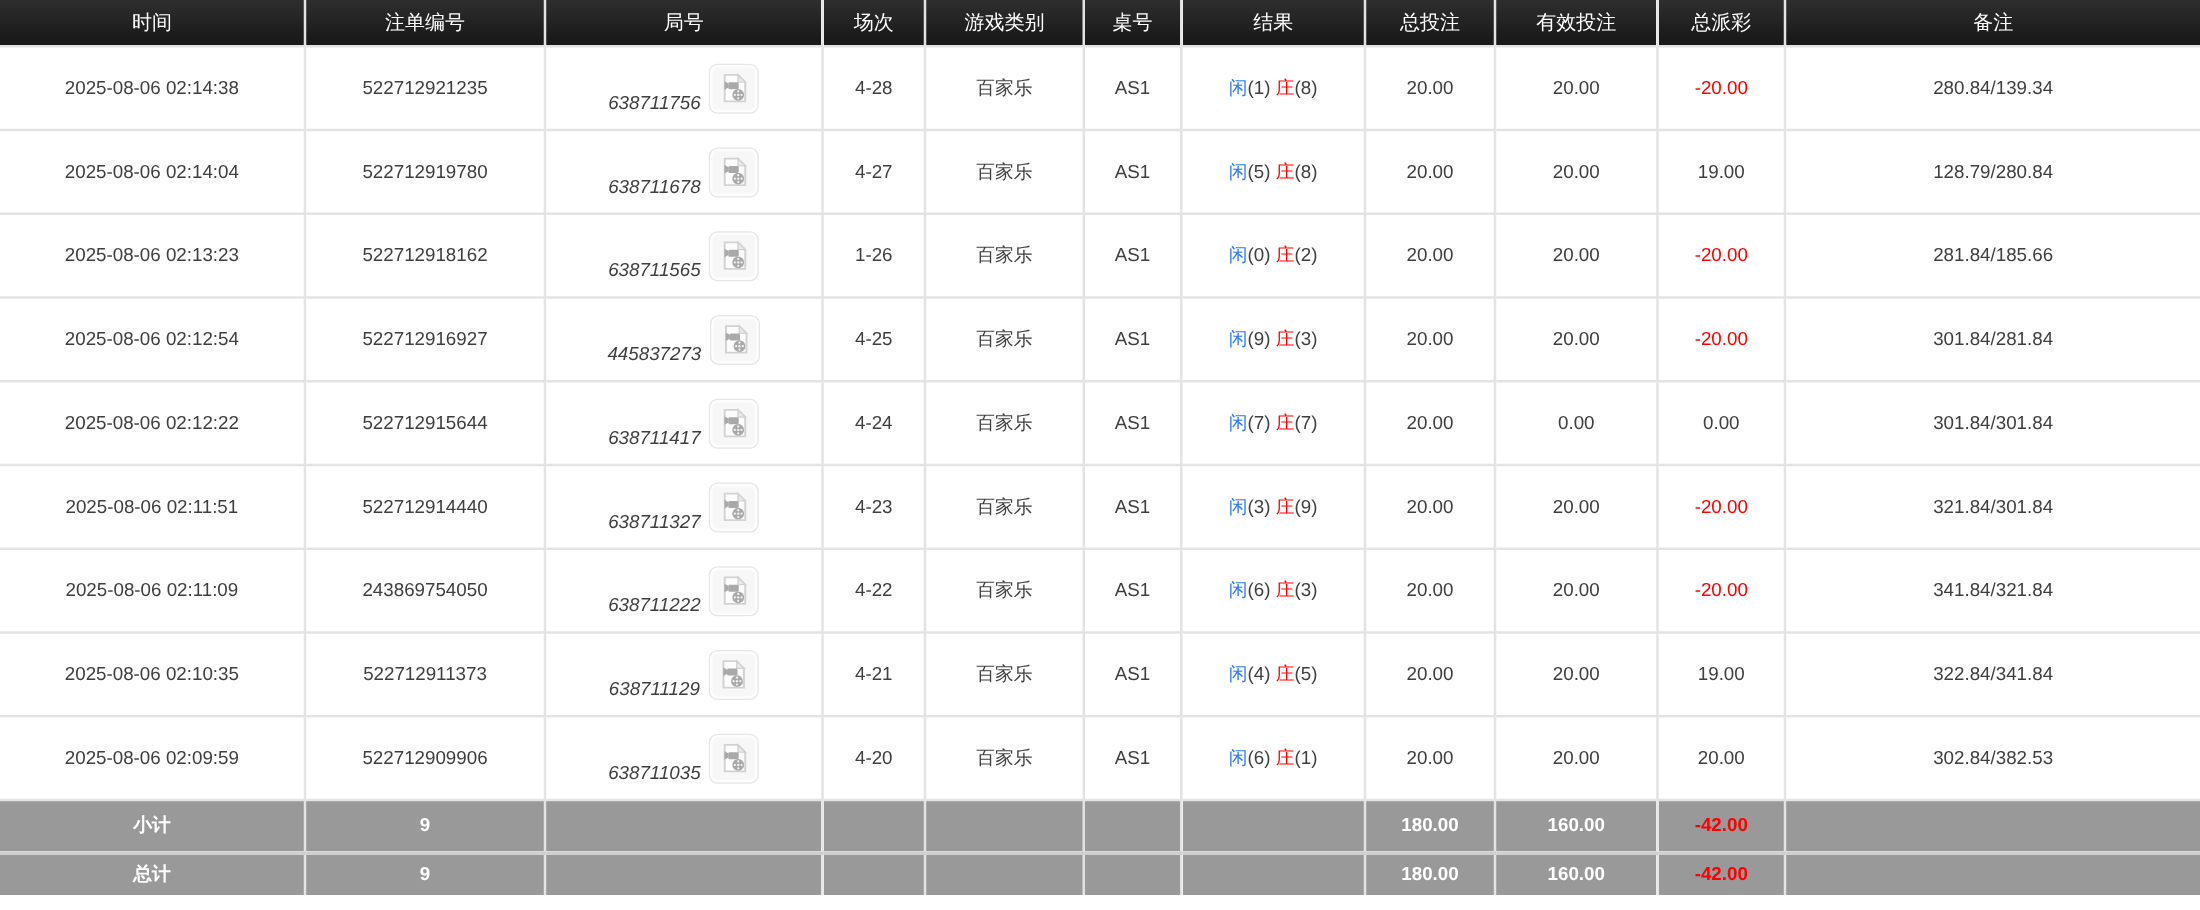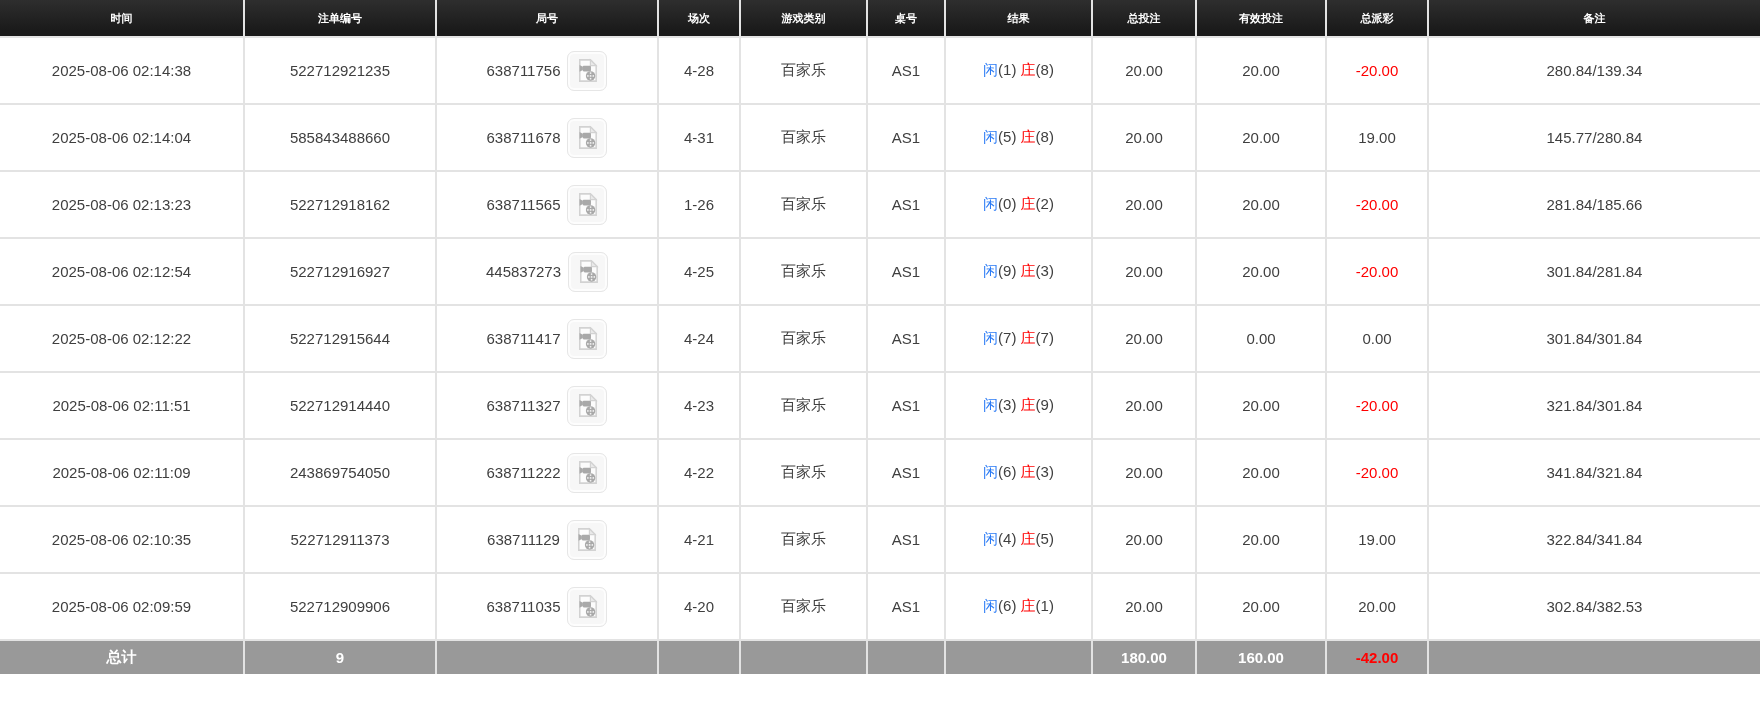--- a/index.html
+++ b/index.html
@@ -28,42 +28,43 @@
     border-bottom: 2px solid #e3e3e3;
     overflow: hidden;
     white-space: nowrap;
   }
   table.records th:last-child, table.records td:last-child { border-right: none; }
 
   thead th {
     height: 37px;
     background: linear-gradient(180deg, #2e2e2e 0%, #1a1a1a 85%);
     color: #ffffff;
-    font-size: 11px;
-    font-weight: bold;
+    font-size: 16px;
+    font-weight: normal;
     border-right: 2px solid #e9e9e9;
     border-bottom: 2px solid #f2f2f2;
   }
 
   tr.data-row td {
     height: 67px;
     font-size: 15px;
     color: #3f3f3f;
     background: #ffffff;
   }
 
   .blue { color: var(--accent-blue, #2b7bf5); }
   .red  { color: var(--accent-red, #ff0000); }
   .payout-val.neg { color: var(--accent-red, #ff0000); }
 
   .round-wrap {
     display: inline-flex;
-    align-items: center;
+    align-items: flex-end;
     justify-content: center;
     gap: 7px;
+    font-style: italic;
   }
   .video-btn {
     width: 40px;
     height: 40px;
     padding: 0;
     display: inline-flex;
     align-items: center;
     justify-content: center;
     background: #f7f7f7;
     border: 1px solid #e6e6e6;
@@ -154,21 +155,21 @@
       <span class="red">庄</span><span>(8)</span>
     </td>
     <td class="blue">20.00</td>
     <td>20.00</td>
     <td class="payout-val neg">-20.00</td>
     <td>280.84/139.34</td>
   </tr>
 
   <tr class="data-row">
     <td>2025-08-06 02:14:04</td>
-    <td>585843488660</td>
+    <td>522712919780</td>
     <td>
       <span class="round-wrap">
         <span>638711678</span>
         <button class="video-btn">
           <span style="display:block;line-height:0;">
             <svg width="27" height="27" viewBox="0 0 28 28">
               <path d="M6 3 h11 l6 6 v16 H6 z" fill="#fcfcfc" stroke="#d2d2d2" stroke-width="1.6"></path>
               <path d="M17 3 l6 6 h-6 z" fill="#e9e9e9" stroke="#d2d2d2" stroke-width="1.2"></path>
               <path d="M9.2 10.2 l-3.4 -1.9 v7 l3.4 -1.9 z" fill="#a9a9a9"></path>
               <rect x="9" y="9.2" width="8.6" height="5.8" rx="1.2" fill="#a9a9a9"></rect>
@@ -176,31 +177,31 @@
               <circle cx="17.2" cy="19.6" r="1.0" fill="#f2f2f2"></circle>
               <circle cx="17.2" cy="16.7" r="0.9" fill="#f2f2f2"></circle>
               <circle cx="14.4" cy="19.6" r="0.9" fill="#f2f2f2"></circle>
               <circle cx="20.0" cy="19.6" r="0.9" fill="#f2f2f2"></circle>
               <circle cx="17.2" cy="22.5" r="0.9" fill="#f2f2f2"></circle>
             </svg>
           </span>
         </button>
       </span>
     </td>
-    <td>4-31</td>
+    <td>4-27</td>
     <td>百家乐</td>
     <td>AS1</td>
     <td>
       <span class="blue">闲</span><span>(5)</span>
       <span class="red">庄</span><span>(8)</span>
     </td>
     <td class="blue">20.00</td>
     <td>20.00</td>
     <td class="payout-val">19.00</td>
-    <td>145.77/280.84</td>
+    <td>128.79/280.84</td>
   </tr>
 
   <tr class="data-row">
     <td>2025-08-06 02:13:23</td>
     <td>522712918162</td>
     <td>
       <span class="round-wrap">
         <span>638711565</span>
         <button class="video-btn">
           <span style="display:block;line-height:0;">
@@ -449,20 +450,33 @@
       <span class="blue">闲</span><span>(6)</span>
       <span class="red">庄</span><span>(1)</span>
     </td>
     <td class="blue">20.00</td>
     <td>20.00</td>
     <td class="payout-val">20.00</td>
     <td>302.84/382.53</td>
   </tr>
 </tbody>
     <tfoot>
+      <tr class="summary-row">
+        <td>小计</td>
+        <td>9</td>
+        <td></td>
+        <td></td>
+        <td></td>
+        <td></td>
+        <td></td>
+        <td>180.00</td>
+        <td>160.00</td>
+        <td class="payout-val neg">-42.00</td>
+        <td></td>
+      </tr>
       <tr class="summary-row grand">
         <td>总计</td>
         <td>9</td>
         <td></td>
         <td></td>
         <td></td>
         <td></td>
         <td></td>
         <td>180.00</td>
         <td>160.00</td>

